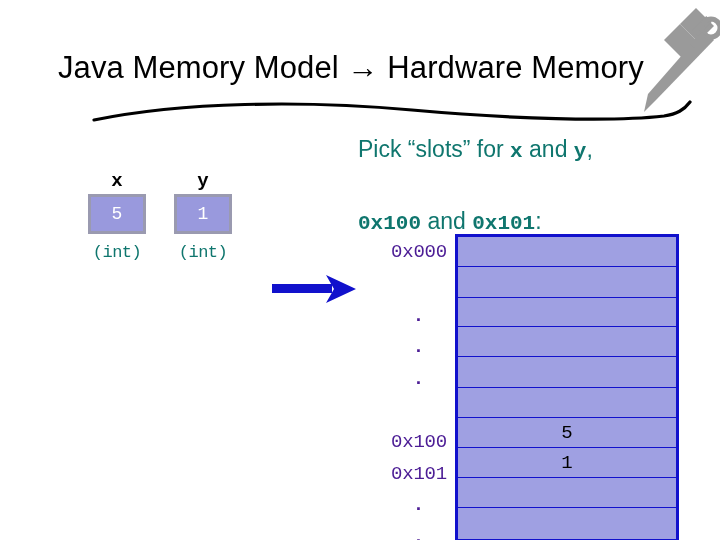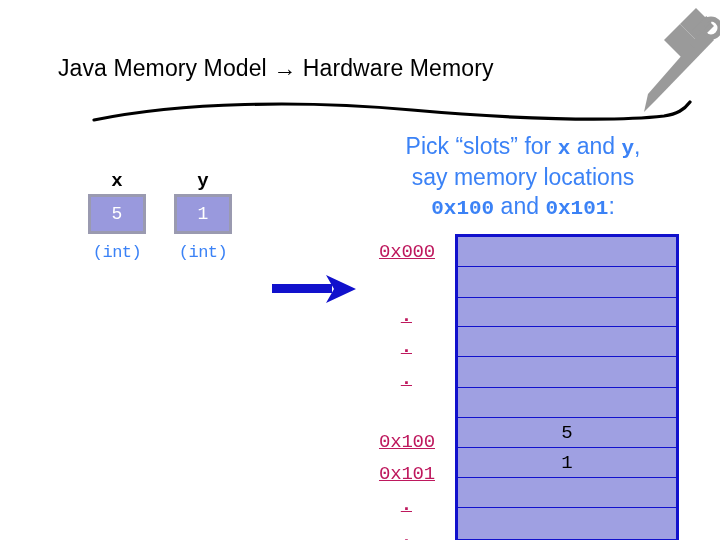--- a/index.html
+++ b/index.html
@@ -15,21 +15,21 @@
     font-family: "Liberation Sans", sans-serif;
     color: #000000;
   }
 
   
   .slide-title {
     position: absolute;
     left: 58px;
     top: 52px;
     font-family: "Liberation Sans", sans-serif;
-    font-size: 23px;
+    font-size: 31px;
     line-height: 32px;
     letter-spacing: 0.1px;
     color: #000000;
     white-space: nowrap;
   }
 
   
   .title-underline {
     position: absolute;
     left: 92px;
@@ -82,44 +82,44 @@
     justify-content: center;
     color: #ffffff;
     font-family: "Liberation Mono", "DejaVu Sans Mono", monospace;
     font-size: 18px;
   }
   .var-type {
     margin-top: 9px;
     font-family: "Liberation Mono", "DejaVu Sans Mono", monospace;
     font-size: 17px;
     text-align: center;
-    color: #3b82f6;
+    color: #0f766e;
     letter-spacing: -0.5px;
   }
 
   
   .blue-arrow {
     position: absolute;
     left: 272px;
     top: 272px;
     width: 86px;
     height: 34px;
   }
 
   
   .caption {
     position: absolute;
     left: 358px;
     top: 132px;
     width: 330px;
-    text-align: center;
+    text-align: left;
     font-family: "Liberation Sans", sans-serif;
     font-size: 23px;
-    line-height: 29px;
-    color: #3b82f6;
+    line-height: 35px;
+    color: #0f766e;
   }
   .caption .code {
     font-family: "Liberation Mono", "DejaVu Sans Mono", monospace;
     font-weight: bold;
     font-size: 21px;
   }
 
   
   .mem-wrap {
     position: absolute;
@@ -130,28 +130,27 @@
   }
   .mem-addr-col {
     position: absolute;
     left: 0;
     top: 0;
     width: 92px;
     height: 100%;
   }
   .mem-addr {
     position: absolute;
-    right: 12px;
+    right: 0;
     width: 92px;
     text-align: right;
     font-family: "Liberation Mono", "DejaVu Sans Mono", monospace;
     font-size: 19px;
-    color: #be185d;
+    color: #4c1d95;
     letter-spacing: -0.2px;
-    text-decoration: underline;
   }
   .mem-addr.dot {
     text-align: right;
     padding-right: 23px;
     box-sizing: border-box;
     font-size: 19px;
     font-weight: bold;
   }
 
   .mem-table {
@@ -216,21 +215,20 @@
 </div>
 
 <svg class="blue-arrow" viewBox="0 0 86 34">
   <rect x="0" y="12" width="60" height="9" fill="#1111cc"></rect>
   <polygon points="54,3 84,17 54,31 62,17" fill="#1111cc"></polygon>
 </svg>
 
 <div class="caption">
   <span>Pick “slots” for </span><span class="code">x</span><span> and </span><span class="code">y</span><span>,</span>
   <br>
-  <span>say memory locations</span>
   <br>
   <span class="code">0x100</span><span> and </span><span class="code">0x101</span><span>:</span>
 </div>
 
 <div class="mem-wrap">
   <div class="mem-addr-col" id="addr-col">
       <div class="mem-addr" style="top: 7px;">0x000</div>
       <div class="mem-addr dot" style="top: 70.5px;">.</div>
       <div class="mem-addr dot" style="top: 101.5px;">.</div>
       <div class="mem-addr dot" style="top: 133.5px;">.</div>

